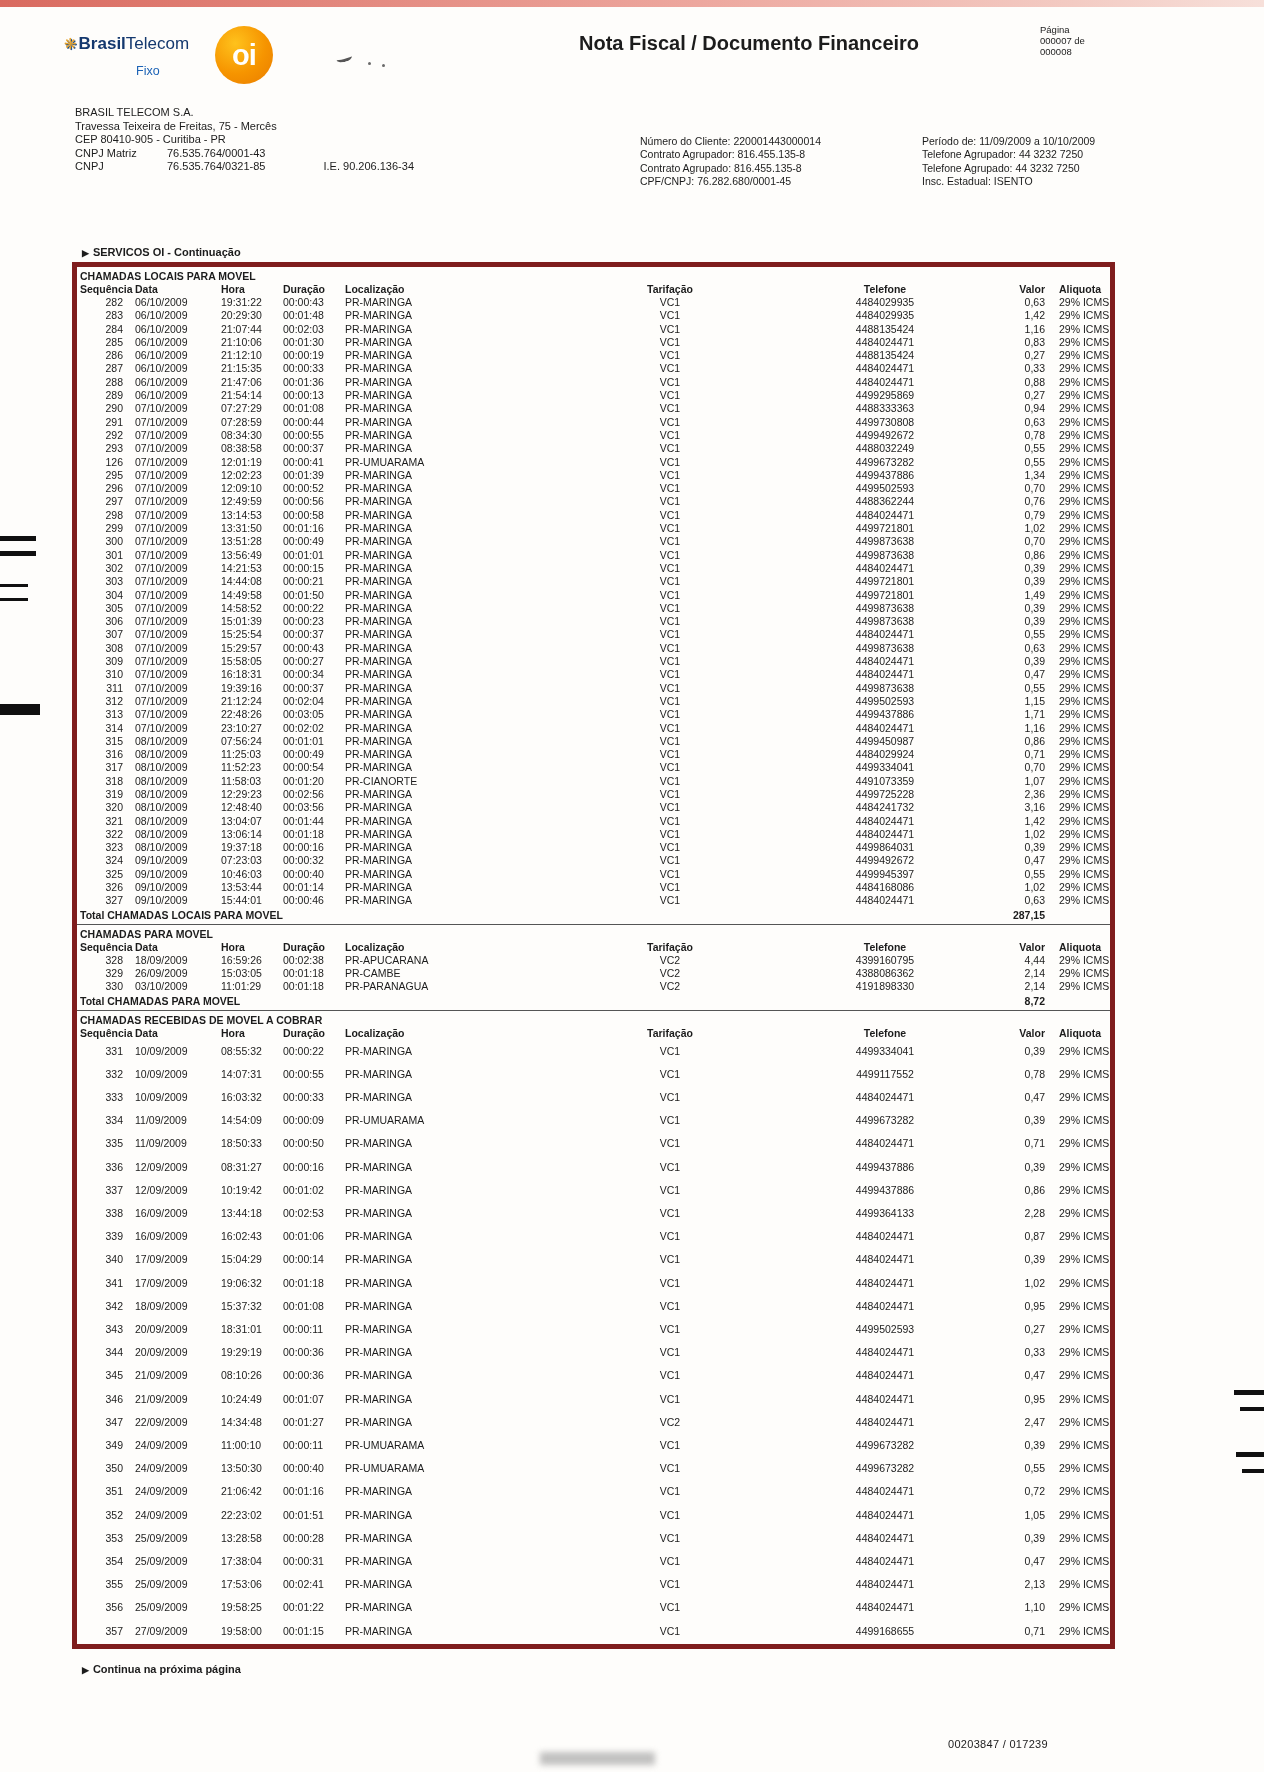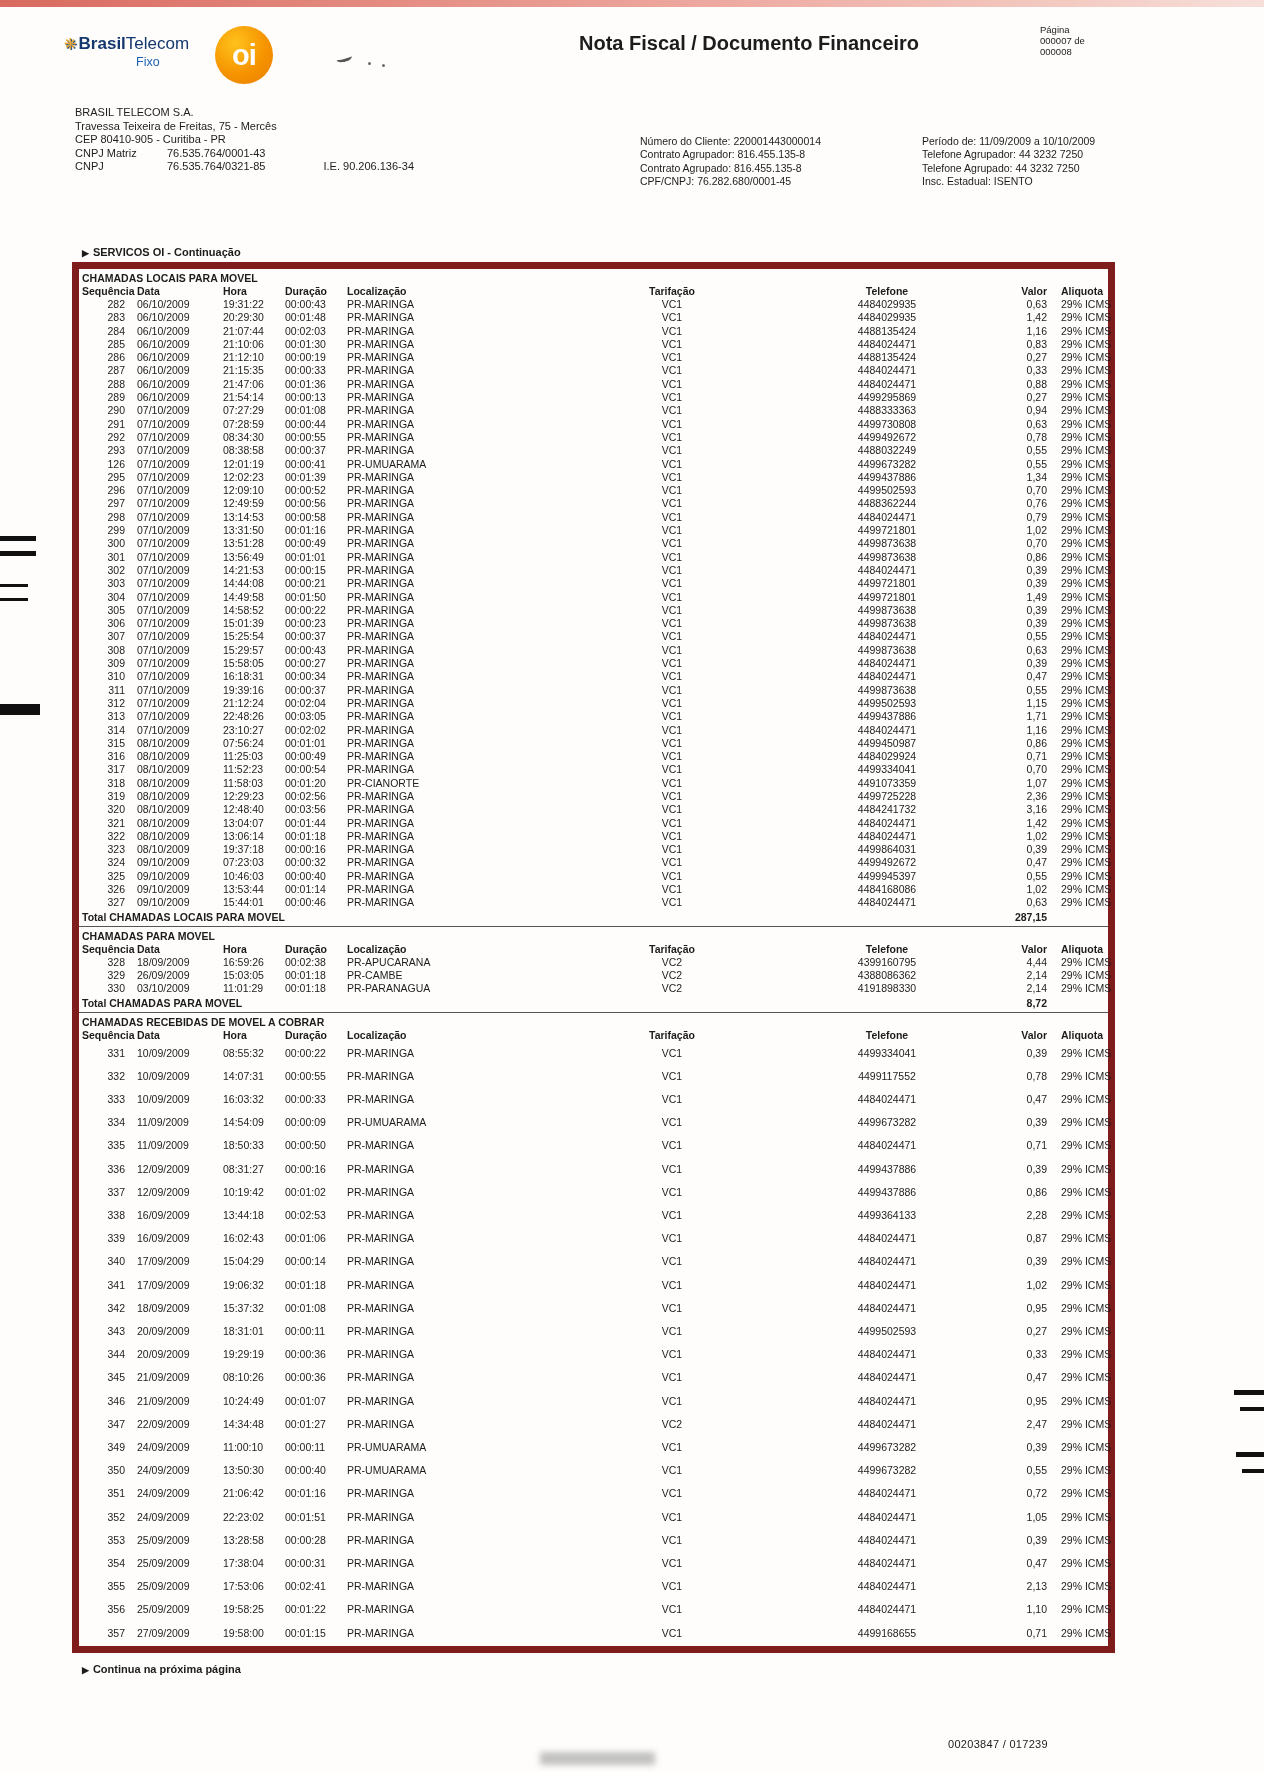--- a/index.html
+++ b/index.html
@@ -10,21 +10,21 @@
     background:#fefdfb; color:#1c1c1c; overflow:hidden;
   }
   .top-strip { position:absolute; top:0; left:0; width:100%; height:7px;
     background:linear-gradient(90deg,#d96a5f,#eda79e 55%,#f3cbc3 85%,#f7e0da); }
 
   
   .hdr { position:absolute; top:24px; left:64px; width:1160px; height:86px; }
   .bt-logo { position:absolute; left:0; top:10px; color:#14386e; font-size:17px; white-space:nowrap; }
   .bt-star { color:#e5a32e; font-size:15px; margin-right:2px; text-shadow:1px 1px 0 #1d4f8b; }
   .bt-text b { font-weight:bold; }
-  .bt-fixo { color:#1b62b5; font-size:12.5px; margin-top:1px; padding-left:72px; }
+  .bt-fixo { color:#1b62b5; font-size:12.5px; margin-top:10px; padding-left:72px; }
   .oi-logo { position:absolute; left:151px; top:2px; width:58px; height:58px; border-radius:50%;
     background:radial-gradient(circle at 35% 30%, #ffc21c, #f69400 55%, #e97c00);
     display:flex; align-items:center; justify-content:center; }
   .oi-logo span { color:#fff; font-weight:bold; font-size:29px; letter-spacing:-1px; }
   .pen-mark { position:absolute; left:272px; top:30px; width:16px; height:8px;
     border-bottom:3px solid #3a3a3a; border-radius:50%; transform:rotate(-14deg); opacity:.85; }
   .pen-dot { position:absolute; width:3px; height:3px; background:#6a6a6a; border-radius:50%; }
   .pen-dot.d1 { left:304px; top:38px; } .pen-dot.d2 { left:318px; top:40px; }
   .doc-title { position:absolute; left:515px; top:8px; font-size:20px; font-weight:bold; white-space:nowrap; }
   .page-num { position:absolute; left:976px; top:0; font-size:9.5px; line-height:11px; }
@@ -32,21 +32,21 @@
   
   .company { position:absolute; top:106px; left:75px; font-size:11px; line-height:13.6px; }
   .cl { display:inline-block; width:92px; }
   .ie { margin-left:58px; }
   .client { position:absolute; top:107px; left:640px; font-size:10.5px; line-height:13.4px; display:flex; }
   .ccol { width:282px;margin-top:28px; } .ccol2 { width:auto; }
 
   
   .section-head { position:absolute; top:246px; left:82px; font-size:11px; font-weight:bold; }
   .arrow { font-size:9px; margin-right:4px; }
-  .tables-box { position:absolute; top:262px; left:72px; width:1043px; border:7px solid #7f1d1d; background:transparent; }
+  .tables-box { position:absolute; top:262px; left:72px; width:1043px; border:5px solid #7f1d1d; background:transparent; }
   .tsec { padding:2px 0 1px 0; }
   .tsec + .tsec { border-top:1px solid #555; }
   .t-title { font-size:10.5px; font-weight:bold; line-height:14px; padding-left:3px; }
   table { width:100%; border-collapse:collapse; table-layout:fixed; font-size:10.5px; }
   th { font-weight:bold; }
   td, th { padding:0; white-space:nowrap; overflow:hidden; }
   thead th { line-height:13px; text-align:left; }
   tbody td { line-height:13.3px; }
   .wide tbody td { line-height:23.2px; }
   tfoot td { line-height:15px; font-weight:bold; }

